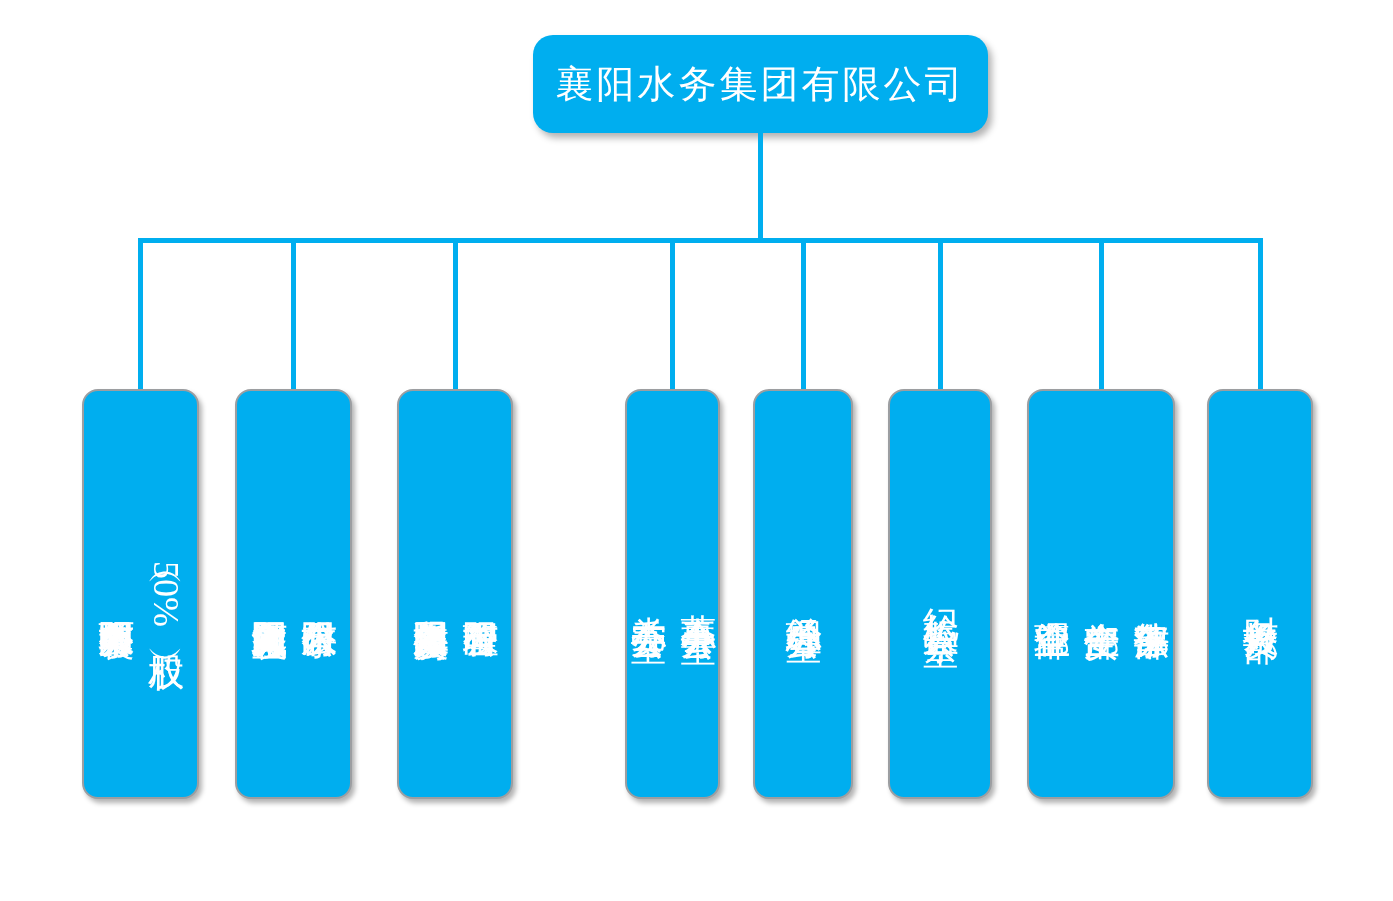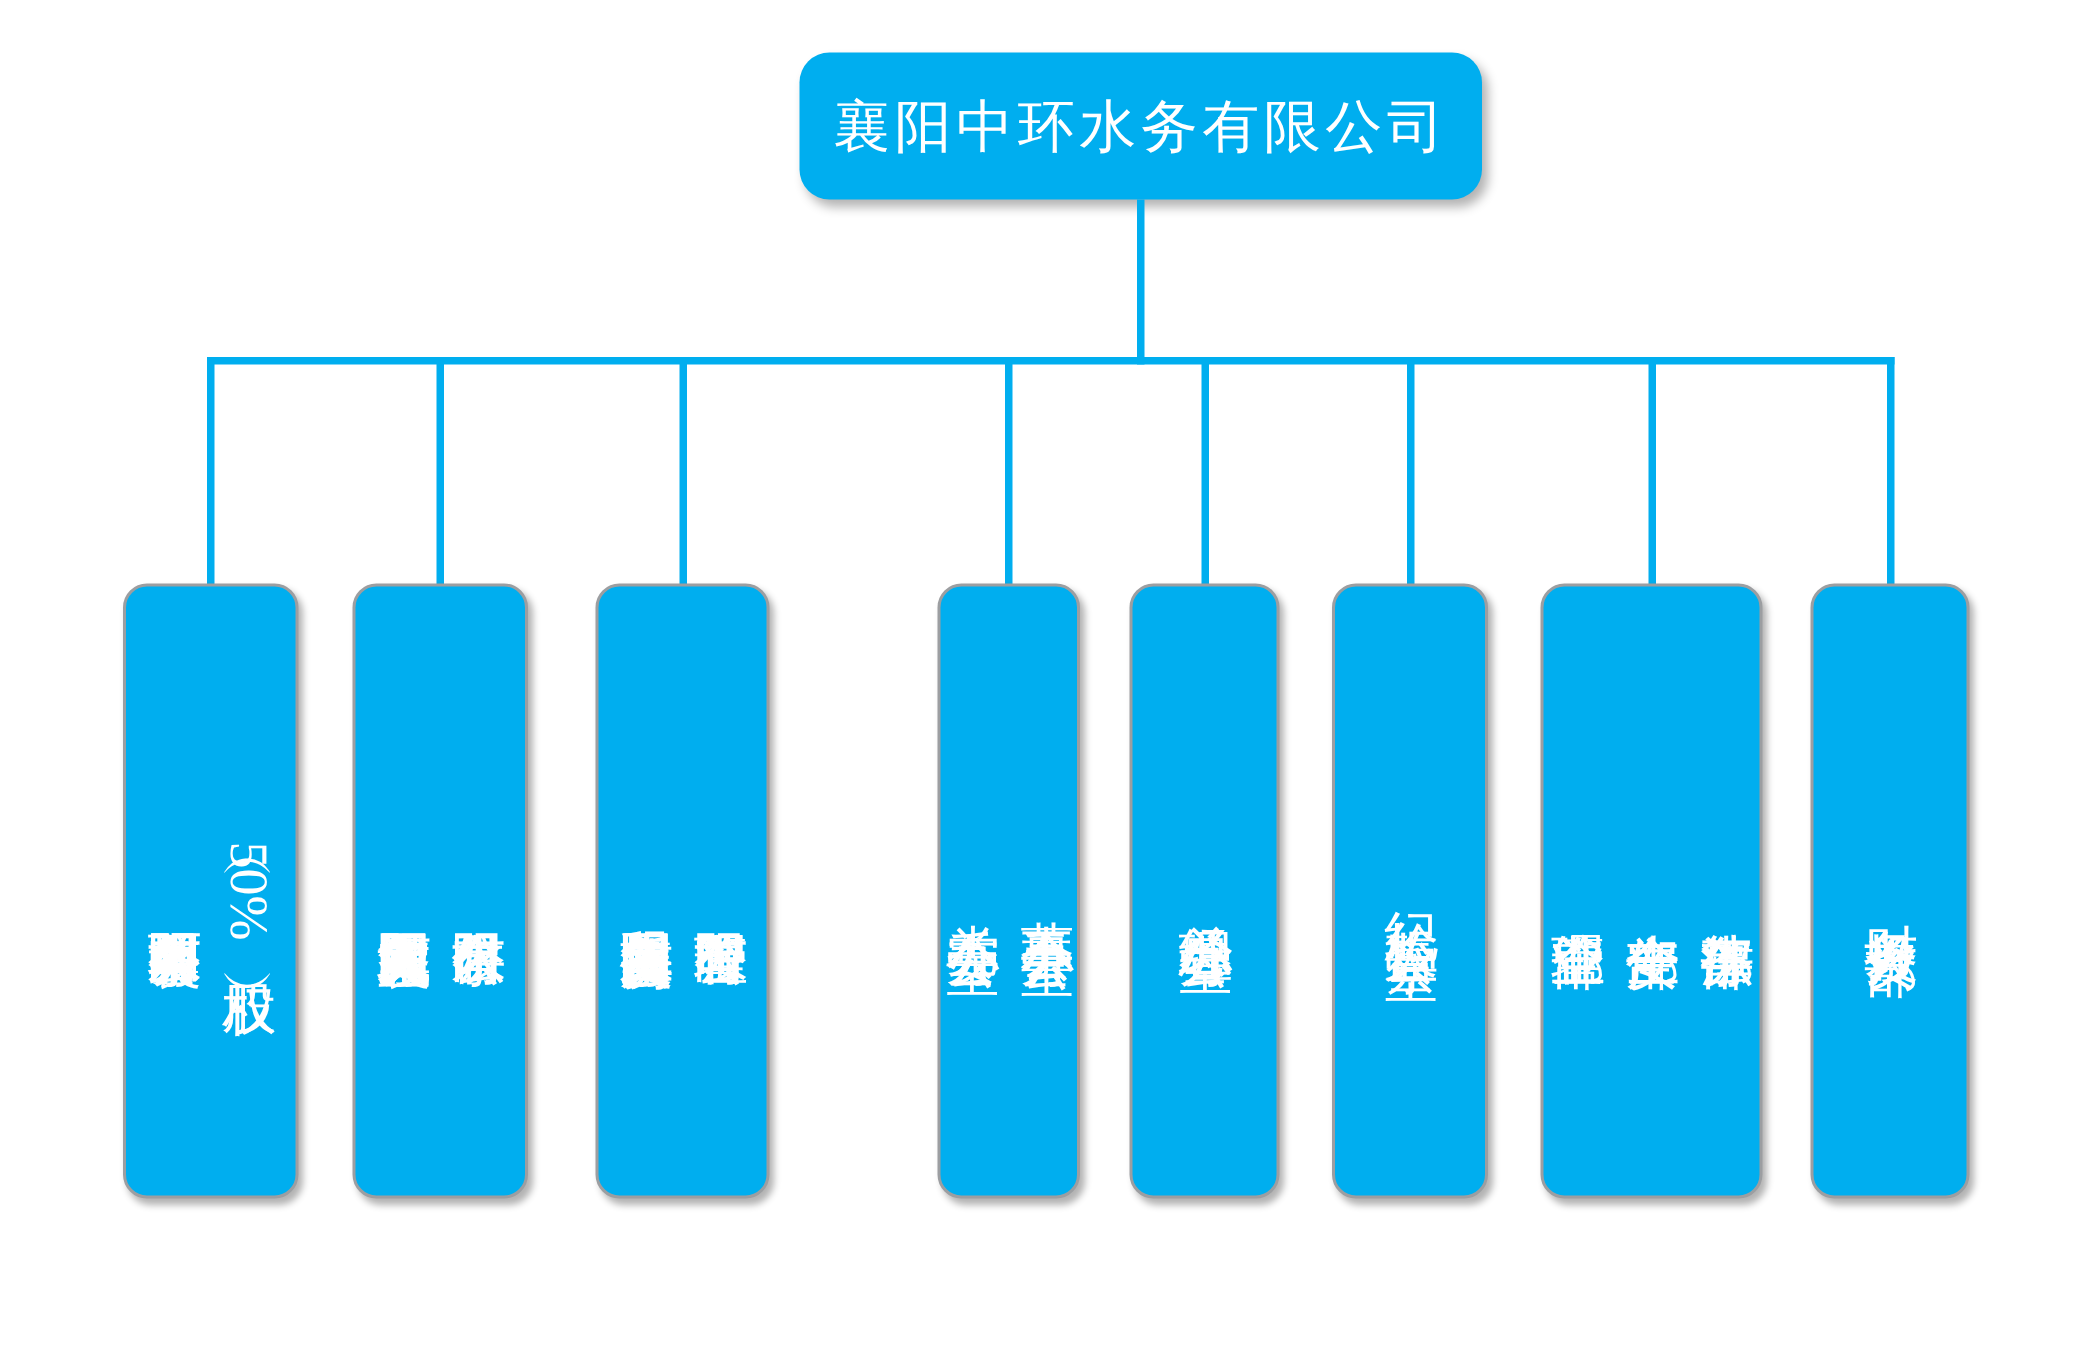--- a/index.html
+++ b/index.html
@@ -39,21 +39,21 @@
     max-height:100%;
     color:var(--text);
   }
   .connector{position:absolute;background:var(--line);}
 </style>
 </head>
 <body>
 
 <div class="canvas">
   <div class="node root-node">
-    <span>襄阳中环水务有限公司</span>
+    <span>襄阳水务集团有限公司</span>
   </div>
   <div id="connectors">
       <div class="connector" style="left: 757.5px; top: 133px; width: 5px; height: 110px;"></div>
       <div class="connector" style="left: 138px; top: 238px; width: 1124.5px; height: 5px;"></div>
       <div class="connector" style="left: 138px; top: 238px; width: 5px; height: 153px;"></div>
       <div class="connector" style="left: 291px; top: 238px; width: 5px; height: 153px;"></div>
       <div class="connector" style="left: 452.5px; top: 238px; width: 5px; height: 153px;"></div>
       <div class="connector" style="left: 670px; top: 238px; width: 5px; height: 153px;"></div>
       <div class="connector" style="left: 800.5px; top: 238px; width: 5px; height: 153px;"></div>
       <div class="connector" style="left: 937.5px; top: 238px; width: 5px; height: 153px;"></div>

